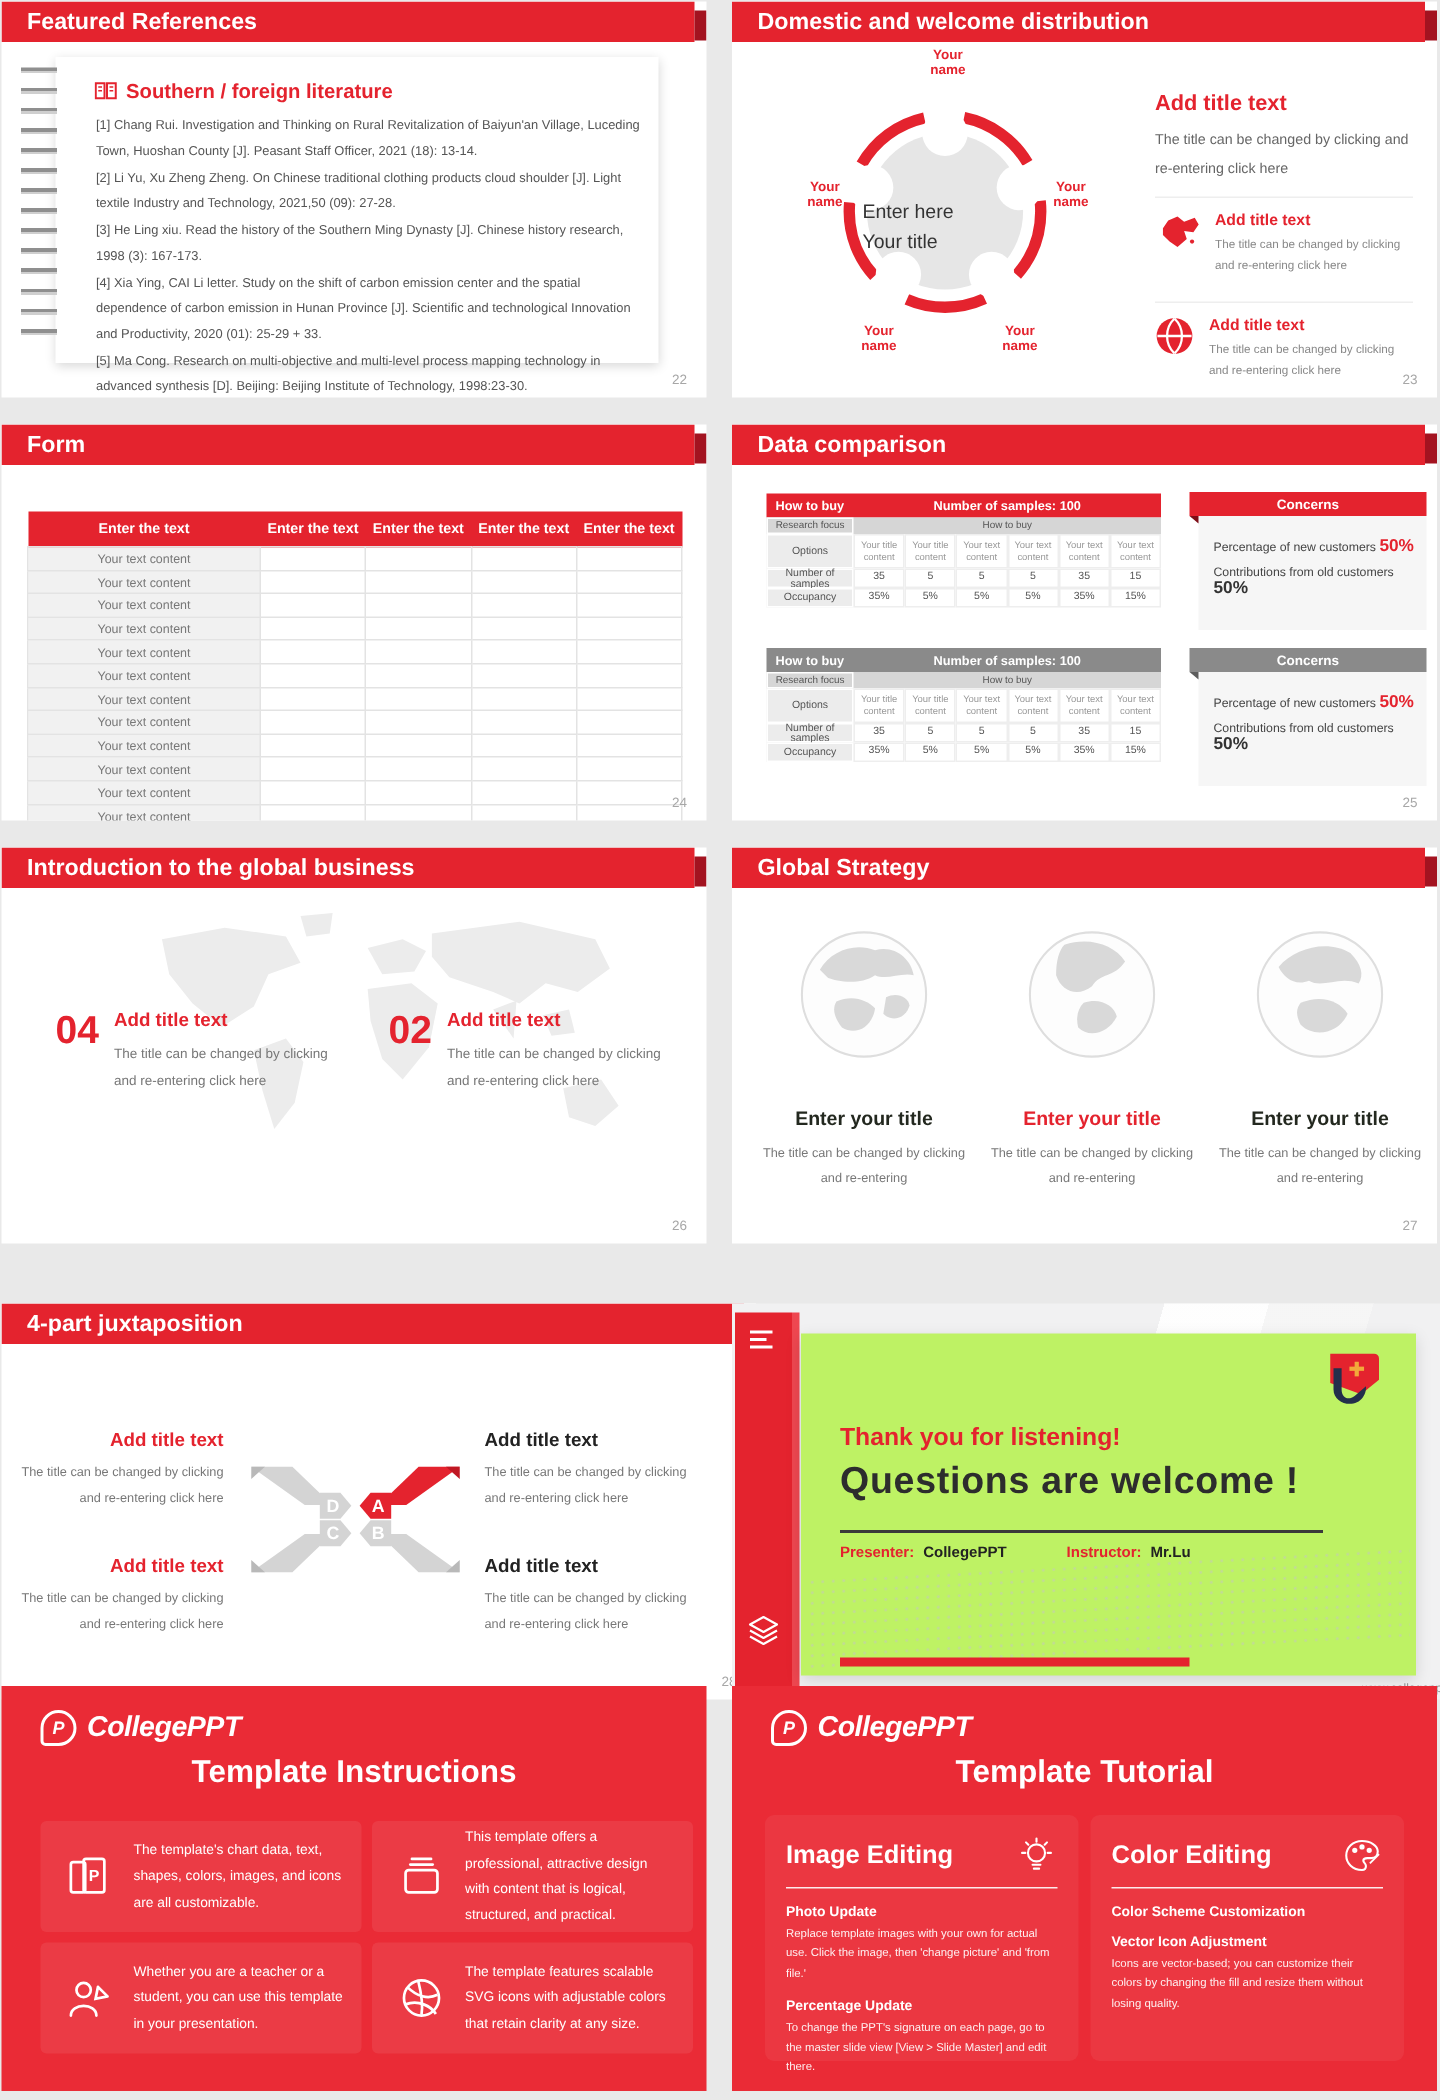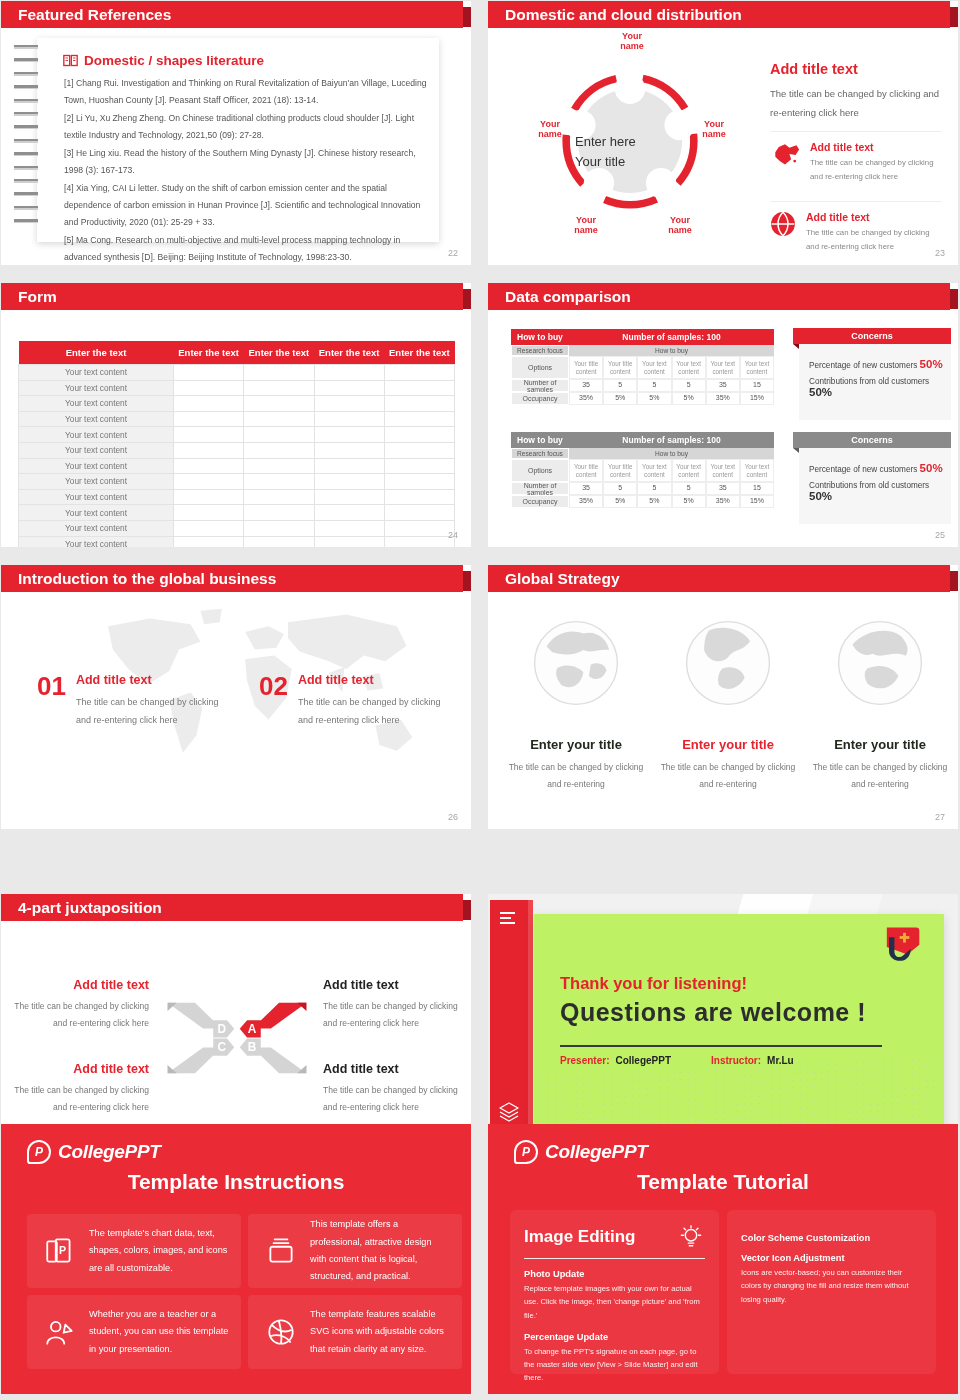--- a/index.html
+++ b/index.html
@@ -1,19 +1,19 @@
 <!DOCTYPE html>
 <html><head>
 <meta charset="utf-8">
 <style>
   html,body{margin:0;padding:0;}
   body{width:960px;height:1400px;background:#e9e9e9;font-family:"Liberation Sans",sans-serif;position:relative;overflow:hidden;}
   .slide{position:absolute;width:470px;height:264px;background:#fff;overflow:hidden;}
   .c1{left:1px;} .c2{left:488px;}
-  .r1{top:1px;} .r2{top:283px;} .r3{top:565px;} .r4{top:894px;} .r5{top:1124px;}
+  .r1{top:1px;} .r2{top:283px;} .r3{top:565px;} .r4{top:869px;padding-left:33px;} .r5{top:1124px;}
   .tbar{position:absolute;left:0;top:0;right:8px;height:27px;background:#e4232e;color:#fff;font-weight:bold;
         font-size:15.5px;line-height:27px;padding-left:17px;box-sizing:border-box;}
   .tbar::after{content:'';position:absolute;right:-8px;top:6px;width:8px;height:20px;background:#a31320;}
   .pgnum{position:absolute;right:13px;bottom:7px;font-size:9px;color:#a7a7a7;margin-top:40px;}
 
   
   .spiral{position:absolute;left:13px;top:44px;width:24px;height:186px;
      background:repeating-linear-gradient(to bottom,#8f8f8f 0 2.5px,#cfcfcf 2.5px 4px,transparent 4px 13.4px);}
   .sheet{position:absolute;left:36px;top:37px;width:402px;height:204px;background:#fff;box-shadow:0 2px 7px rgba(0,0,0,.16);}
   .lit-head{position:absolute;left:62px;top:52px;display:flex;align-items:center;gap:6px;color:#e4232e;font-weight:bold;font-size:13.5px;}
@@ -138,34 +138,34 @@
   <div class="sheet"></div>
   <div class="spiral"></div>
   <div class="lit-head">
     <svg width="15" height="13" viewBox="0 0 18 14">
         <g fill="none" stroke="#e4232e" stroke-width="1.6">
           <rect x="1" y="1" width="7" height="12"></rect>
           <rect x="10" y="1" width="7" height="12"></rect>
           <path d="M3,4 h3 M3,7 h3 M12,4 h3 M12,7 h3" stroke-width="1.1"></path>
         </g>
       </svg>
-    <span>Domestic / shapes literature</span>
+    <span>Southern / foreign literature</span>
   </div>
   <div class="refs">
     <div>[1] Chang Rui. Investigation and Thinking on Rural Revitalization of Baiyun'an Village, Luceding Town, Huoshan County [J]. Peasant Staff Officer, 2021 (18): 13-14.</div>
     <div>[2] Li Yu, Xu Zheng Zheng. On Chinese traditional clothing products cloud shoulder [J]. Light textile Industry and Technology, 2021,50 (09): 27-28.</div>
     <div>[3] He Ling xiu. Read the history of the Southern Ming Dynasty [J]. Chinese history research, 1998 (3): 167-173.</div>
     <div>[4] Xia Ying, CAI Li letter. Study on the shift of carbon emission center and the spatial dependence of carbon emission in Hunan Province [J]. Scientific and technological Innovation and Productivity, 2020 (01): 25-29 + 33.</div>
     <div>[5] Ma Cong. Research on multi-objective and multi-level process mapping technology in advanced synthesis [D]. Beijing: Beijing Institute of Technology, 1998:23-30.</div>
   </div>
   <div class="pgnum">22</div>
 </div>
 
 <div class="slide c2 r1">
-  <div class="tbar">Domestic and cloud distribution</div>
+  <div class="tbar">Domestic and welcome distribution</div>
   <div class="gear-wrap">
     <svg width="168" height="168" viewBox="0 0 200 200" style="position:absolute;left:0;top:24px;">
       <circle cx="100" cy="100" r="76" fill="none" stroke="#e4232e" stroke-width="9" pathLength="360" stroke-dasharray="48 24" stroke-dashoffset="6.5"></circle>
       <circle cx="100" cy="100" r="62" fill="#e6e6e6"></circle>
       <circle cx="100" cy="38" r="18" fill="#fff"></circle>
         <circle cx="159" cy="81" r="18" fill="#fff"></circle>
       <circle cx="137" cy="150" r="18" fill="#fff"></circle>
         <circle cx="63" cy="150" r="18" fill="#fff"></circle>
       <circle cx="41" cy="81" r="18" fill="#fff"></circle>
     </svg>
@@ -413,21 +413,21 @@
       <path d="M118,104 L140,96 L152,112 L146,140 L132,158 L124,132 Z"></path>
       <path d="M196,34 L220,28 L236,36 L228,50 L206,52 Z"></path>
       <path d="M196,62 L226,58 L244,72 L238,102 L220,124 L206,110 L198,84 Z"></path>
       <path d="M240,24 L300,16 L352,28 L362,48 L340,64 L318,58 L300,72 L282,64 L252,54 L240,40 Z"></path>
       <path d="M282,76 L298,70 L296,96 Z"></path>
       <path d="M316,80 L334,76 L338,92 L322,94 Z"></path>
       <path d="M330,130 L356,124 L368,142 L352,156 L334,150 Z"></path>
     </g>
   </svg>
   <div class="intro-item ii1">
-    <div class="intro-num">01</div>
+    <div class="intro-num">04</div>
     <div>
       <div class="intro-h">Add title text</div>
       <div class="intro-b">The title can be changed by clicking and re-entering click here</div>
     </div>
   </div>
   <div class="intro-item ii2">
     <div class="intro-num">02</div>
     <div>
       <div class="intro-h">Add title text</div>
       <div class="intro-b">The title can be changed by clicking and re-entering click here</div>
@@ -625,18 +625,30 @@
               <path d="M16,3 v2.5 M5,14 h2.5 M24.5,14 H27 M8,6 l1.8,1.8 M24,6 l-1.8,1.8"></path>
             </g>
           </svg>
       </div>
       <div class="tut-sub">Photo Update</div>
       <div class="tut-body">Replace template images with your own for actual use. Click the image, then 'change picture' and 'from file.'</div>
       <div class="tut-sub">Percentage Update</div>
       <div class="tut-body">To change the PPT's signature on each page, go to the master slide view [View &gt; Slide Master] and edit there.</div>
     </div>
     <div class="tut-card">
+      <div class="tut-head">
+        <span class="th-t">Color Editing</span>
+        <svg width="28" height="28" viewBox="0 0 32 32">
+            <g fill="none" stroke="#fff" stroke-width="1.6">
+              <path d="M16,5 C9,5 4,10 4,16 c0,6 5,11 12,11 c2,0 3,-1.4 3,-3 c0,-2 -2,-2.6 -2,-4 c0,-1.5 1.4,-2 3,-2 h3 c3,0 5,-2 5,-5 C28,8.5 22.5,5 16,5 Z"></path>
+              <circle cx="10.5" cy="12" r="1.2" fill="#fff"></circle>
+              <circle cx="16" cy="9.5" r="1.2" fill="#fff"></circle>
+              <circle cx="21.5" cy="12" r="1.2" fill="#fff"></circle>
+              <path d="M22,22 l7,-7" stroke-width="1.4"></path>
+            </g>
+          </svg>
+      </div>
       <div class="tut-sub">Color Scheme Customization</div>
       <div class="tut-sub">Vector Icon Adjustment</div>
       <div class="tut-body">Icons are vector-based; you can customize their colors by changing the fill and resize them without losing quality.</div>
     </div>
   </div>
 </div>
 
 </body></html>

